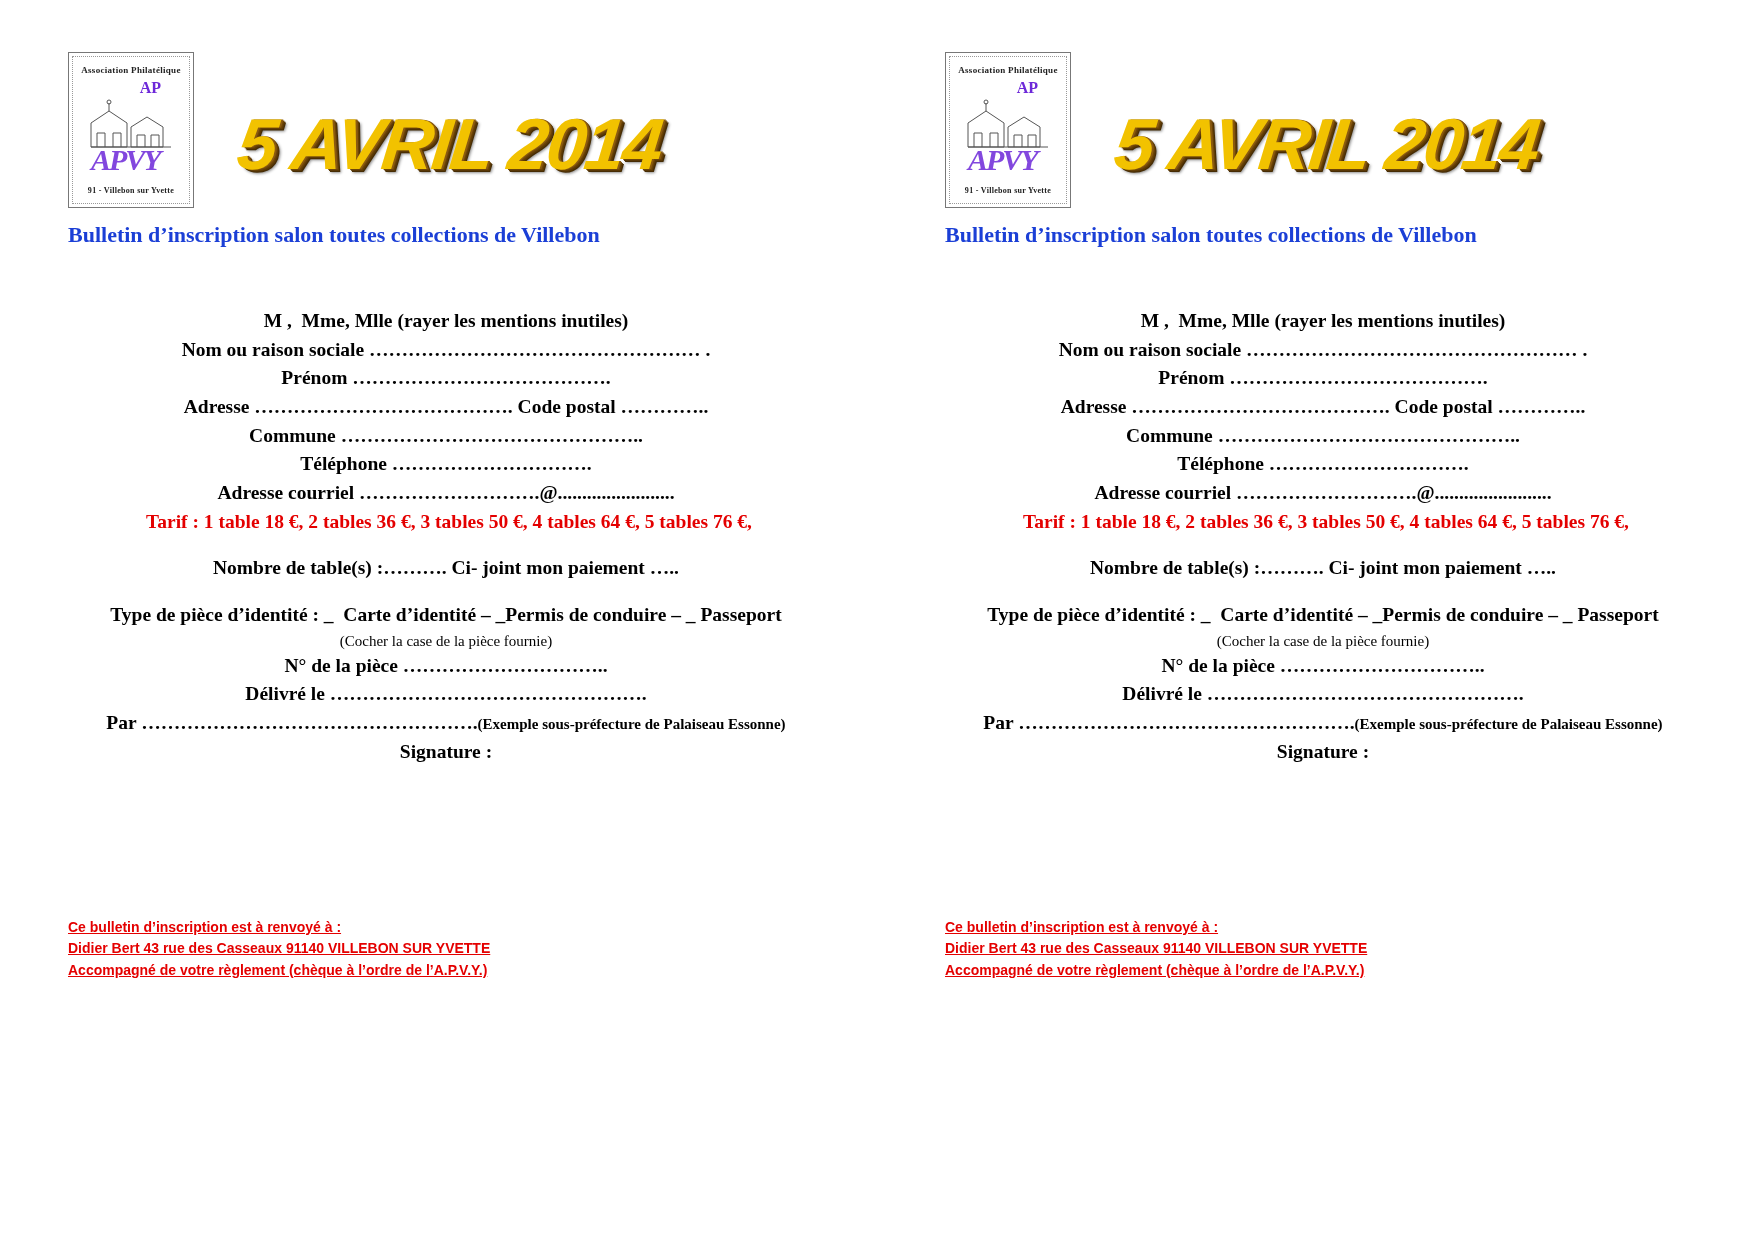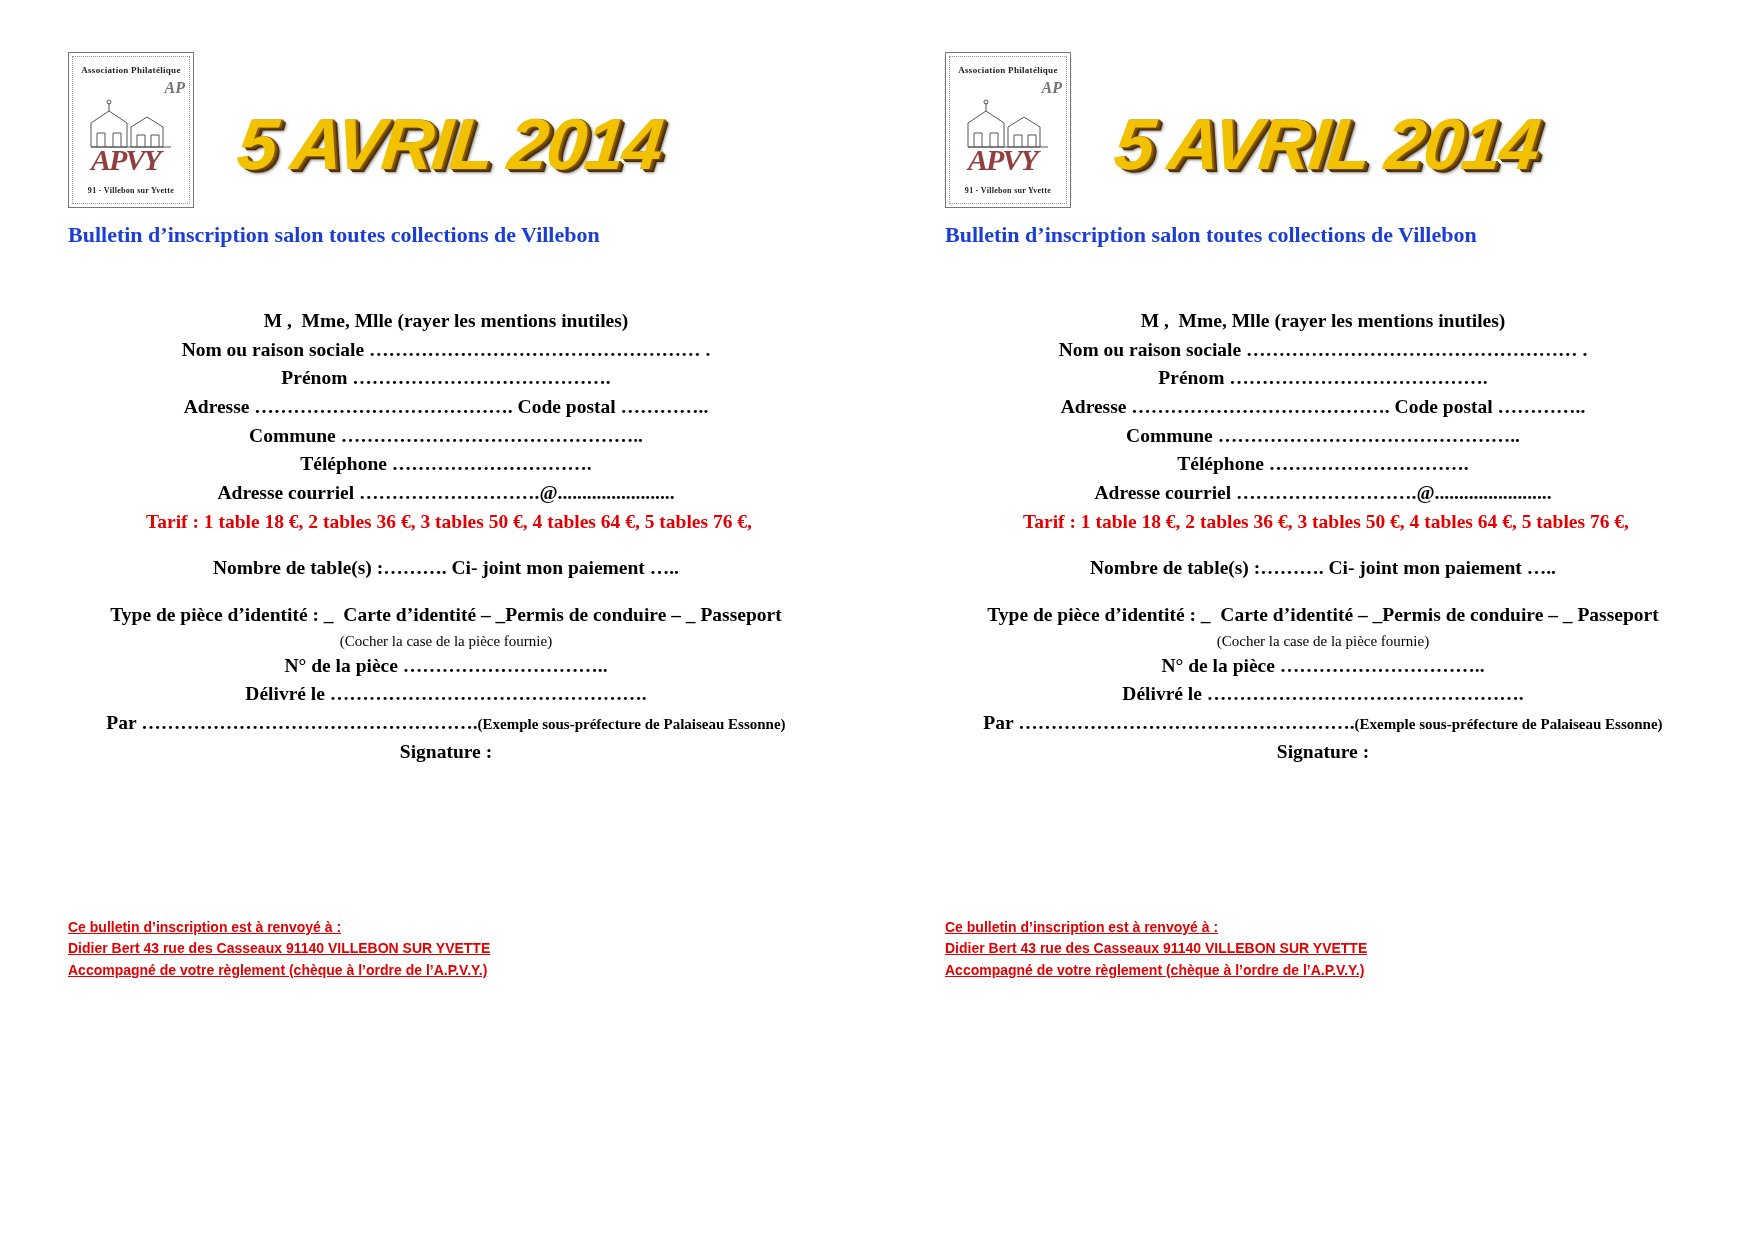--- a/index.html
+++ b/index.html
@@ -63,41 +63,40 @@
     font-family: "Liberation Serif", serif;
     font-size: 9px;
     font-weight: bold;
     color: #222;
     letter-spacing: 0.3px;
   }
   .logo .arc-top { top: 12px; }
   .logo .arc-bottom { bottom: 12px; font-size: 8px; }
   .logo .mp {
     position: absolute;
-    right: 8px;
+    right: 32px;
     top: 26px;
-    font-style: italic;
     font-size: 16px;
     font-weight: bold;
-    color: #737373;
+    color: #6d28d9;
   }
   .logo .drawing {
     position: absolute;
     left: 16px;
     top: 44px;
     width: 92px;
     height: 56px;
   }
   .logo .apvy {
     position: absolute;
     left: 22px;
     bottom: 30px;
     font-size: 30px;
     font-weight: bold;
-    color: #7f1d1d;
+    color: #6d28d9;
     font-style: italic;
     font-family: "Liberation Serif", serif;
     letter-spacing: -2px;
     opacity: 0.85;
   }
   .date-art {
     margin-left: 44px;
     margin-top: 56px;
     font-family: "Liberation Sans", sans-serif;
     font-size: 72px;

